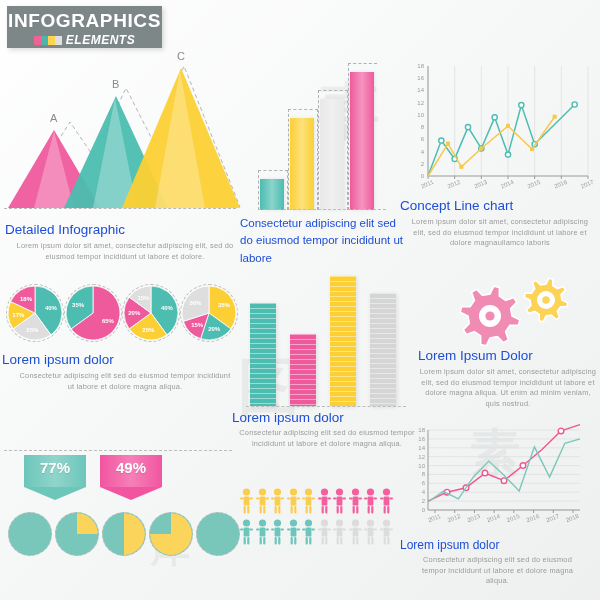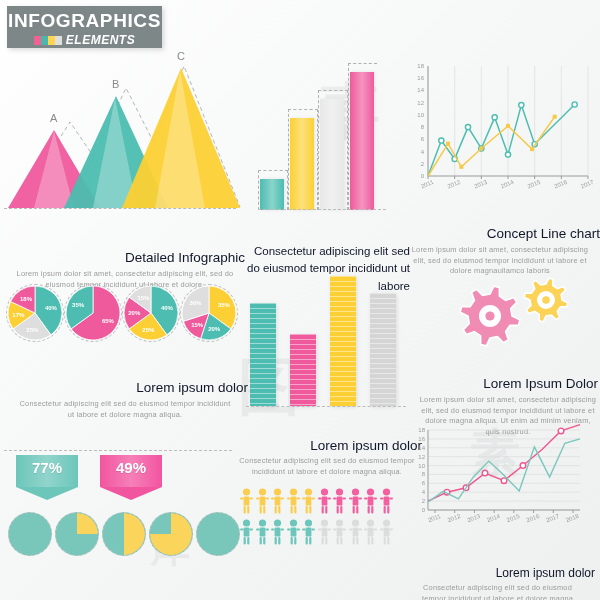--- a/index.html
+++ b/index.html
@@ -18,21 +18,21 @@
 
   
   #hdr{position:absolute;left:7px;top:6px;width:155px;height:42px;background:#7d8787;
        box-shadow:2px 2px 5px rgba(0,0,0,.15);}
   #hdr .t1{color:#fff;font-size:19px;font-weight:bold;letter-spacing:.6px;text-align:center;padding-top:4px;}
   #hdr .t2row{display:flex;align-items:center;justify-content:center;gap:4px;margin-top:1px;}
   #hdr .sw{display:flex;}
   #hdr .sw i{display:block;width:7px;height:9px;}
   #hdr .t2{color:#fff;font-size:12px;font-weight:bold;font-style:italic;letter-spacing:.5px;}
 
-  .cap-t{text-align:right;font-size:13.5px;color:#0f172a;margin-top:28px;}
+  .cap-t{text-align:left;font-size:13.5px;color:#1d4ed8;}
   .cap-b{text-align:center;font-size:7.4px;color:#9a9a9a;line-height:1.45;letter-spacing:.2px;}
   .tri{position:absolute;bottom:0;width:0;height:0;}
   .tlabel{position:absolute;font-size:11px;color:#8a8a8a;}
   #triBase{position:absolute;left:4px;top:208px;width:232px;border-top:1.5px dashed #b9b9b9;}
   .bar{position:absolute;bottom:0;width:24px;}
   #barBase{position:absolute;left:258px;top:209px;width:128px;border-top:1.5px dashed #bdbdbd;}
   .dashbox{position:absolute;border:1.3px dashed #b0b0b0;border-bottom:none;}
 
   
   svg{display:block;}
@@ -251,21 +251,21 @@
     </svg>
   <div style="position:absolute;left:418px;top:348px;width:180px;">
     <div class="cap-t">Lorem Ipsum Dolor</div>
     <div class="cap-b" style="margin-top:4px;">Lorem ipsum dolor sit amet, consectetur adipiscing elit, sed do eiusmod tempor incididunt ut labore et dolore magna aliqua. Ut enim ad minim veniam, quis nostrud.</div>
   </div>
 </div>
 
 <div>
   <div style="position:absolute;left:4px;top:450px;width:228px;border-top:1.4px dashed #bdbdbd;"></div>
   <div id="banHolder" style="position:absolute;left:8px;top:455px;width:226px;height:50px;">
-      <div class="ban" style="left: 8px; position: absolute; top: 0px;">
+      <div class="ban" style="left: 16px; position: absolute; top: 0px;">
         <div class="bx" style="background: linear-gradient(to right, rgb(108, 198, 186), rgba(255, 255, 255, 0.25), rgb(108, 198, 186)) rgb(108, 198, 186);"></div>
         <div class="tip" style="border-top: 13px solid rgb(108, 198, 186);"></div>
         <span>77%</span>
       </div>
       <div class="ban" style="left: 92px; position: absolute; top: 0px;">
         <div class="bx" style="background: linear-gradient(to right, rgb(242, 85, 160), rgba(255, 255, 255, 0.25), rgb(242, 85, 160)) rgb(242, 85, 160);"></div>
         <div class="tip" style="border-top: 13px solid rgb(242, 85, 160);"></div>
         <span>49%</span>
       </div>
     </div>

